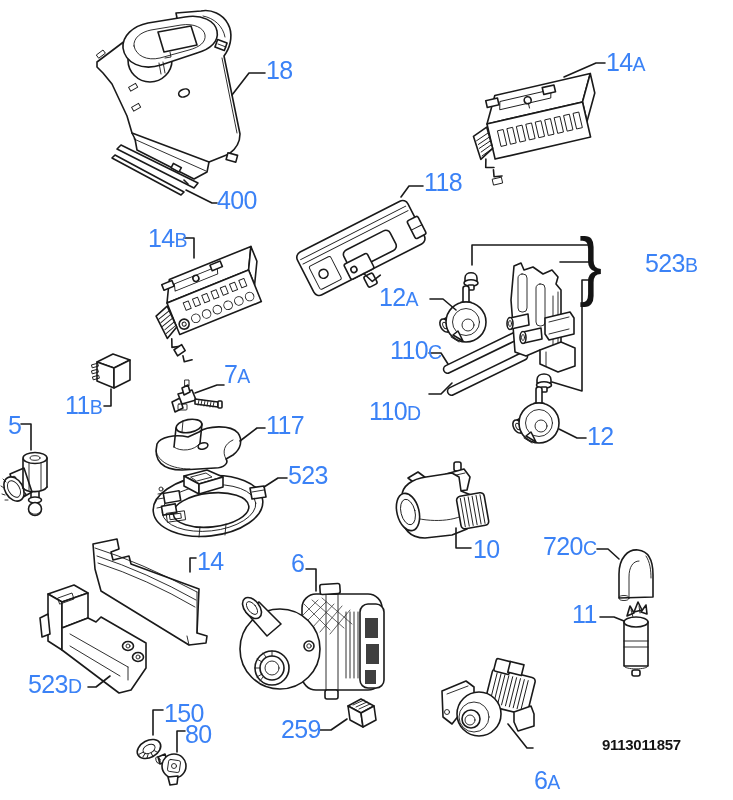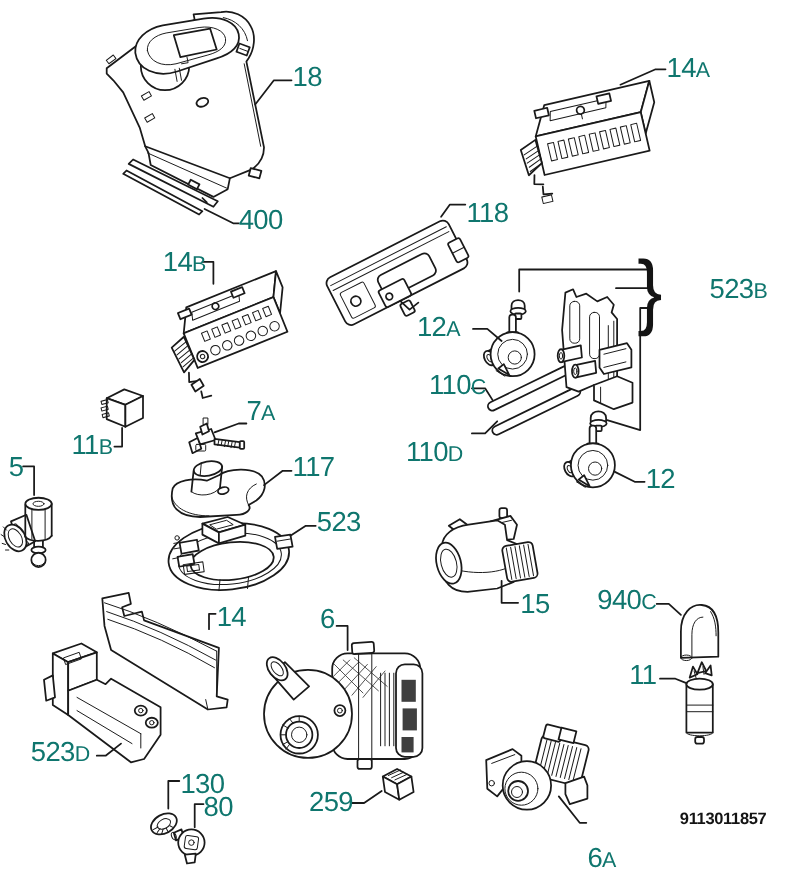--- a/index.html
+++ b/index.html
@@ -5,27 +5,27 @@
   html,body{margin:0;padding:0;}
   body{width:733px;height:800px;background:#ffffff;position:relative;overflow:hidden;
        font-family:"Liberation Sans",sans-serif;}
   #stage{position:absolute;left:0;top:0;width:733px;height:800px;}
   svg{position:absolute;left:0;top:0;}
   svg *{stroke:#1a1a1a;stroke-width:1.6;fill:none;stroke-linejoin:round;stroke-linecap:round;}
   svg .f{fill:#ffffff;}
   svg .thin{stroke-width:0.9;}
   svg .mesh{stroke:#3c3c3c;stroke-width:0.8;}
   svg .dark{fill:#3f3f3f;stroke:none;}
-  .lbl{position:absolute;font-size:25px;color:#0f766e;letter-spacing:-0.6px;line-height:1;
+  .lbl{position:absolute;font-size:25px;color:#3b82f6;letter-spacing:-0.6px;line-height:1;
        white-space:nowrap;}
   .lbl .sfx{font-size:19.5px;}
   .brace{position:absolute;left:578px;top:227px;font-size:76px;line-height:1;color:#141414;
          font-weight:400;transform:scaleX(.9);}
   .docnum{position:absolute;left:602px;top:736px;font-size:15px;font-weight:bold;
-          color:#141414;letter-spacing:-0.3px;margin-left:16px;}
+          color:#141414;letter-spacing:-0.3px;}
 </style>
 </head>
 <body>
 
 <div id="stage">
 <svg width="733" height="800" viewBox="0 0 733 800">
 
   <g>
     <polygon class="f" points="117,149 121,145 198,183 194,188"></polygon>
     <polygon class="f" points="112,158 115,155 184,192 181,195"></polygon>
@@ -475,38 +475,38 @@
     <polyline points="508,724 527,748 533,748"></polyline>
     <polyline points="456,528 456,548 471,548"></polyline>
     <polyline points="597,549 608,549 619,559"></polyline>
     <polyline points="600,617 614,617 624,621"></polyline>
   </g>
 </svg>
 
 <div class="lbl" style="left:266px;top:58px"><span class="num">18</span><span class="sfx"></span></div>
 <div class="lbl" style="left:217px;top:188px"><span class="num">400</span><span class="sfx"></span></div>
 <div class="lbl" style="left:606px;top:50px"><span class="num">14</span><span class="sfx">A</span></div>
-<div class="lbl" style="left:424px;top:182px"><span class="num">118</span><span class="sfx"></span></div>
+<div class="lbl" style="left:424px;top:170px"><span class="num">118</span><span class="sfx"></span></div>
 <div class="lbl" style="left:148px;top:226px"><span class="num">14</span><span class="sfx">B</span></div>
 <div class="lbl" style="left:645px;top:251px"><span class="num">523</span><span class="sfx">B</span></div>
 <div class="lbl" style="left:379px;top:285px"><span class="num">12</span><span class="sfx">A</span></div>
 <div class="lbl" style="left:390px;top:338px"><span class="num">110</span><span class="sfx">C</span></div>
 <div class="lbl" style="left:369px;top:399px"><span class="num">110</span><span class="sfx">D</span></div>
 <div class="lbl" style="left:587px;top:424px"><span class="num">12</span><span class="sfx"></span></div>
 <div class="lbl" style="left:65px;top:393px"><span class="num">11</span><span class="sfx">B</span></div>
 <div class="lbl" style="left:224px;top:362px"><span class="num">7</span><span class="sfx">A</span></div>
 <div class="lbl" style="left:266px;top:413px"><span class="num">117</span><span class="sfx"></span></div>
 <div class="lbl" style="left:8px;top:413px"><span class="num">5</span><span class="sfx"></span></div>
 <div class="lbl" style="left:288px;top:463px"><span class="num">523</span><span class="sfx"></span></div>
 <div class="lbl" style="left:197px;top:549px"><span class="num">14</span><span class="sfx"></span></div>
 <div class="lbl" style="left:291px;top:551px"><span class="num">6</span><span class="sfx"></span></div>
 <div class="lbl" style="left:28px;top:672px"><span class="num">523</span><span class="sfx">D</span></div>
-<div class="lbl" style="left:164px;top:701px"><span class="num">130</span><span class="sfx"></span></div>
+<div class="lbl" style="left:164px;top:701px"><span class="num">150</span><span class="sfx"></span></div>
 <div class="lbl" style="left:185px;top:722px"><span class="num">80</span><span class="sfx"></span></div>
 <div class="lbl" style="left:281px;top:717px"><span class="num">259</span><span class="sfx"></span></div>
 <div class="lbl" style="left:534px;top:768px"><span class="num">6</span><span class="sfx">A</span></div>
-<div class="lbl" style="left:473px;top:537px"><span class="num">15</span><span class="sfx"></span></div>
-<div class="lbl" style="left:543px;top:534px"><span class="num">940</span><span class="sfx">C</span></div>
+<div class="lbl" style="left:473px;top:537px"><span class="num">10</span><span class="sfx"></span></div>
+<div class="lbl" style="left:543px;top:534px"><span class="num">720</span><span class="sfx">C</span></div>
 <div class="lbl" style="left:572px;top:602px"><span class="num">11</span><span class="sfx"></span></div>
 
 <div class="brace">}</div>
 <div class="docnum">9113011857</div>
 </div>
 
 </body></html>

